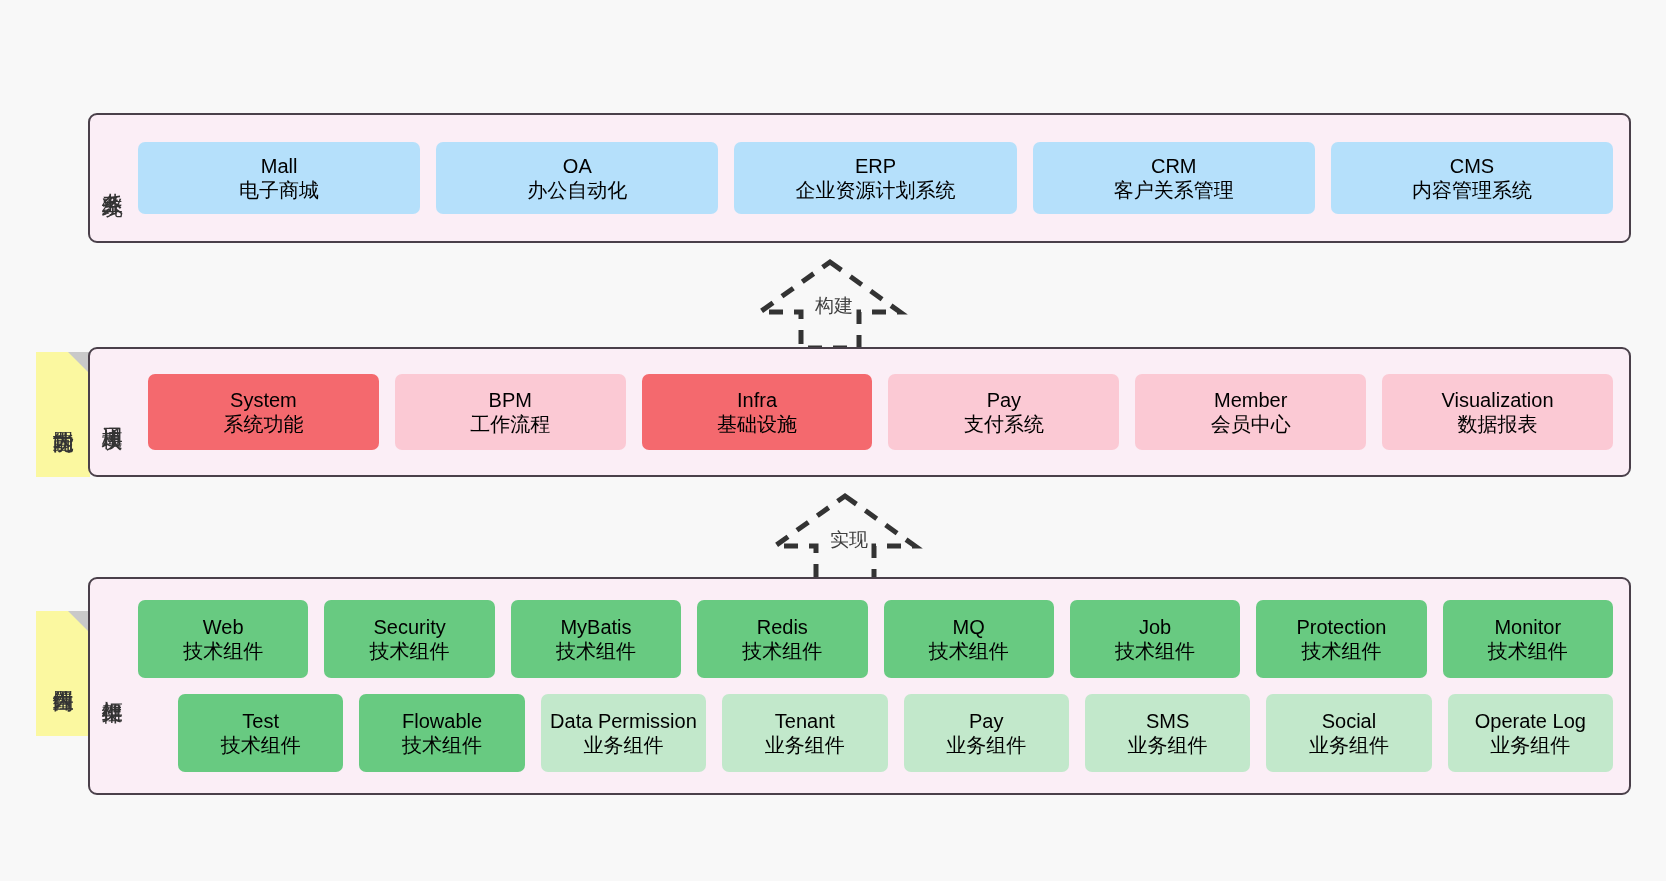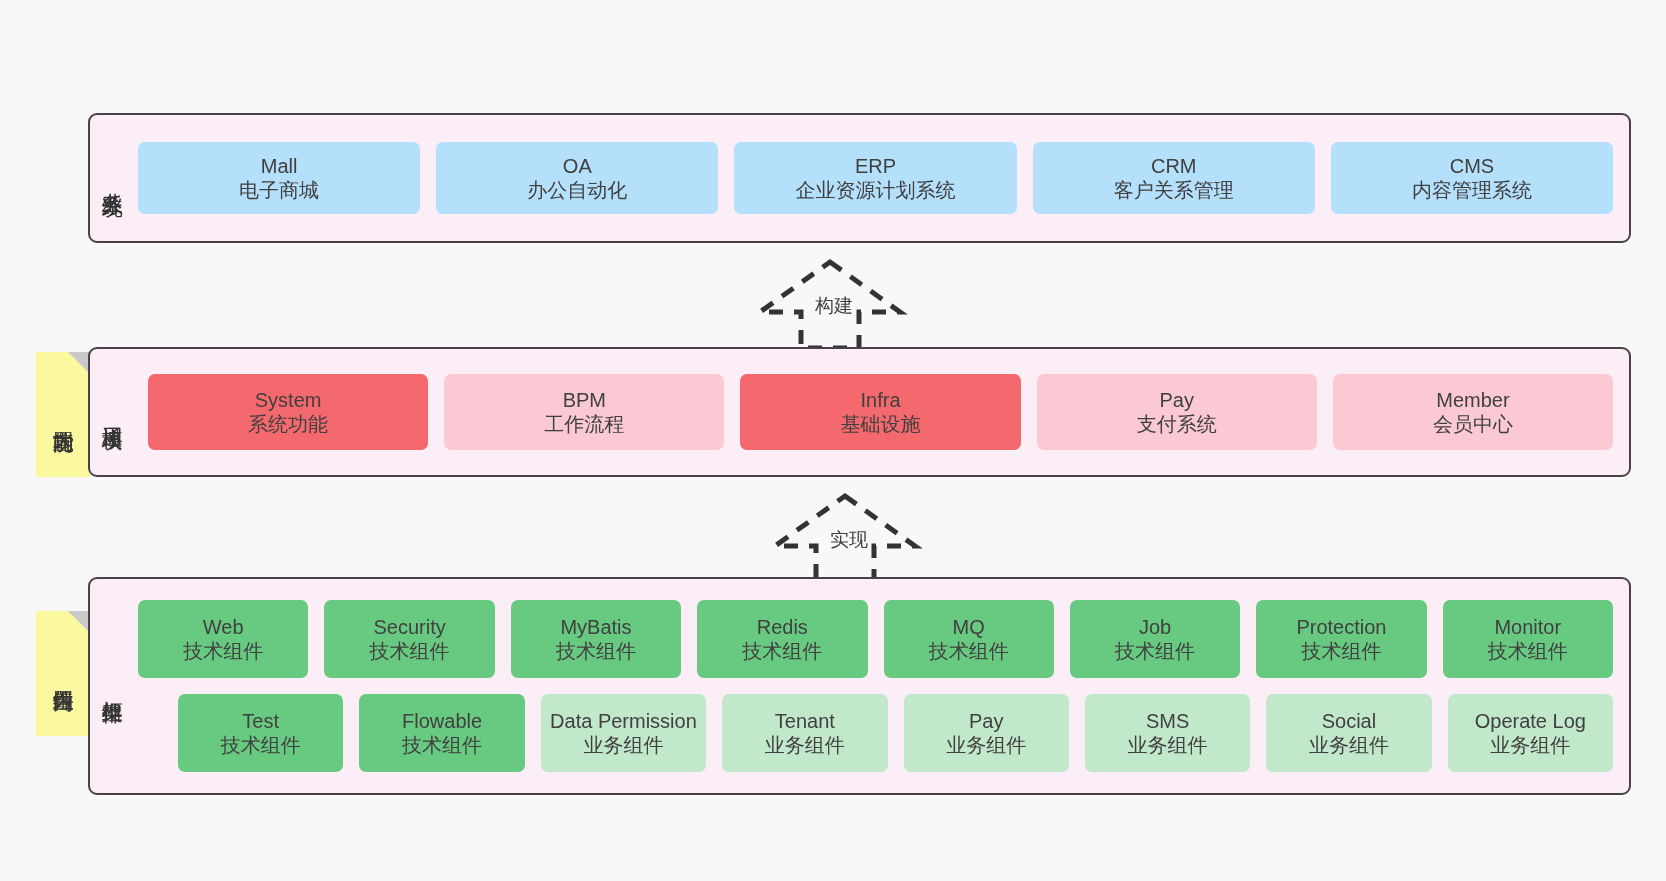--- a/index.html
+++ b/index.html
@@ -54,21 +54,21 @@
   .card{
     flex:1 1 0;
     border-radius:7px;
     display:flex;
     flex-direction:column;
     align-items:center;
     justify-content:center;
     text-align:center;
     font-size:20px;
     line-height:1.22;
-    color:#404040;
+    color:#000000;
     box-sizing:border-box;
     padding:4px 2px;
     user-select:none;
   }
   .card .en{display:block;}
   .card .cn{display:block;}
 
   
   .c-blue{background:#b5e0fb;}
   .c-red{background:#f4696e;}
@@ -193,20 +193,24 @@
           <span class="cn">基础设施</span>
         </div>
         <div class="card c-pink">
           <span class="en">Pay</span>
           <span class="cn">支付系统</span>
         </div>
         <div class="card c-pink">
           <span class="en">Member</span>
           <span class="cn">会员中心</span>
         </div>
+        <div class="card c-pink">
+          <span class="en">Visualization</span>
+          <span class="cn">数据报表</span>
+        </div>
       </div>
     </div>
   </div>
 
   <div class="arrow" id="arrow-impl">
     <svg width="150" height="92" viewBox="0 0 150 92" aria-hidden="true">
       <path d="M 75 4 L 145 54 L 104 54 L 104 90 L 46 90 L 46 54 L 5 54 Z" fill="none" stroke="#333333" stroke-width="5" stroke-dasharray="14,11" stroke-linecap="butt" stroke-linejoin="miter"></path>
     </svg>
     <span class="arrow-label">实现</span>
   </div>

